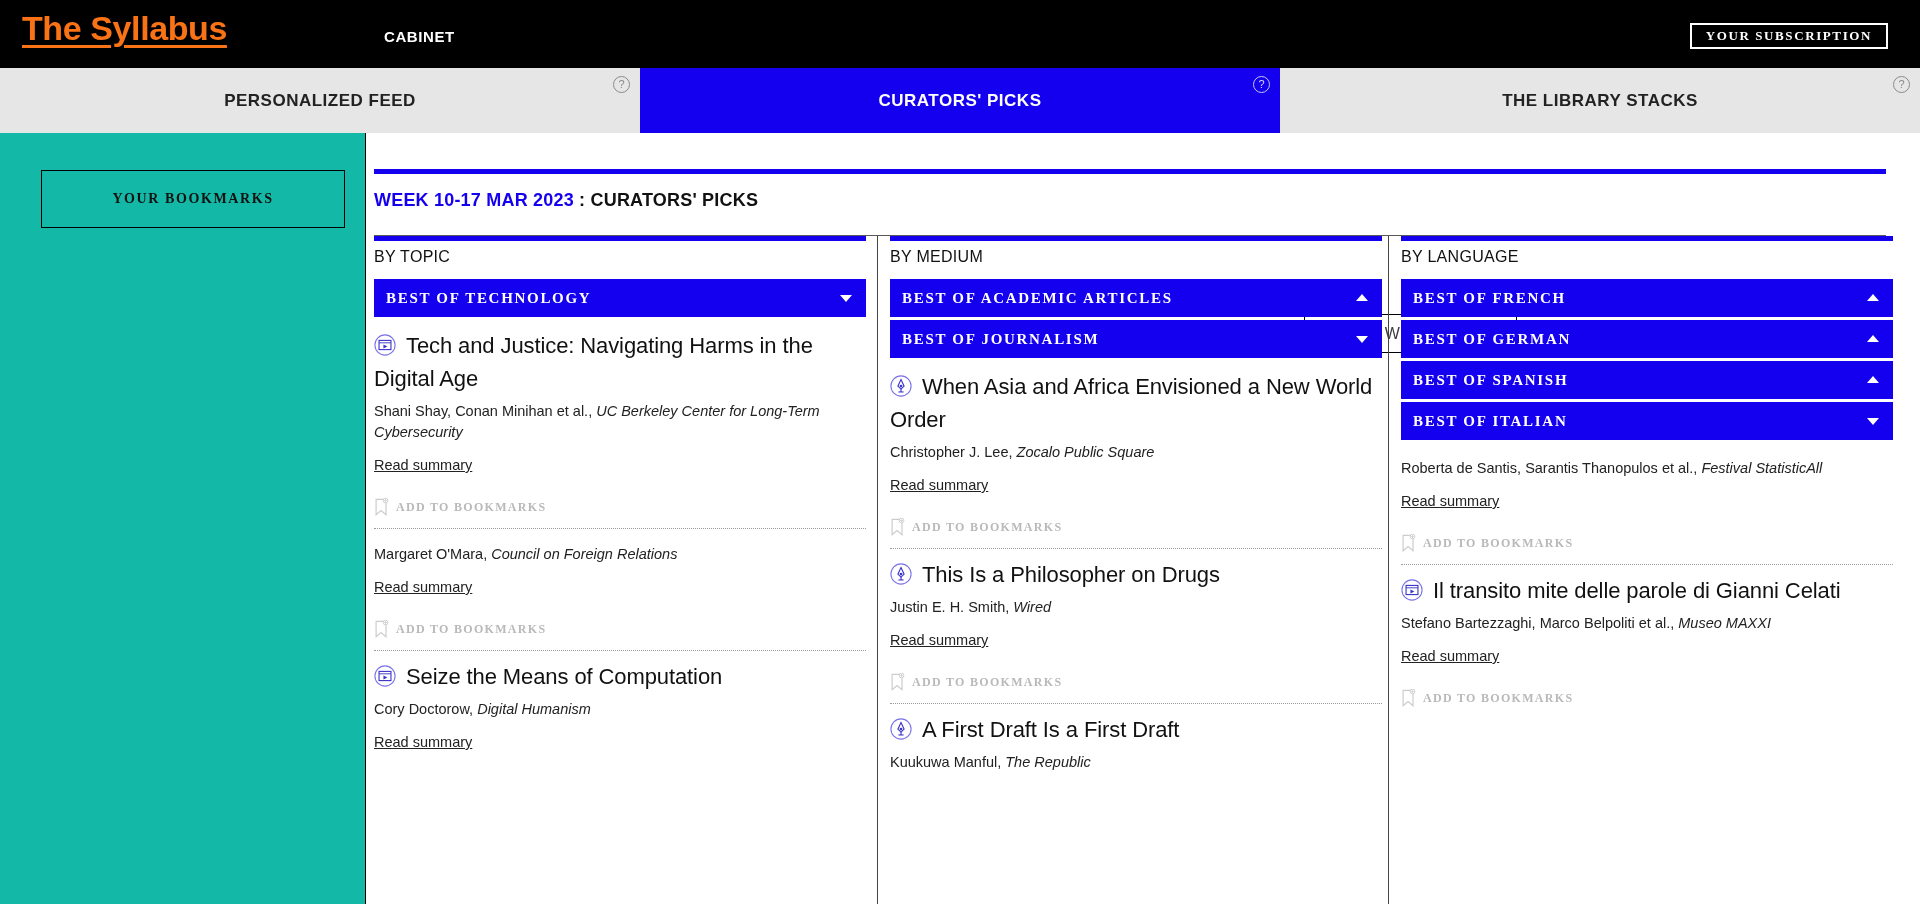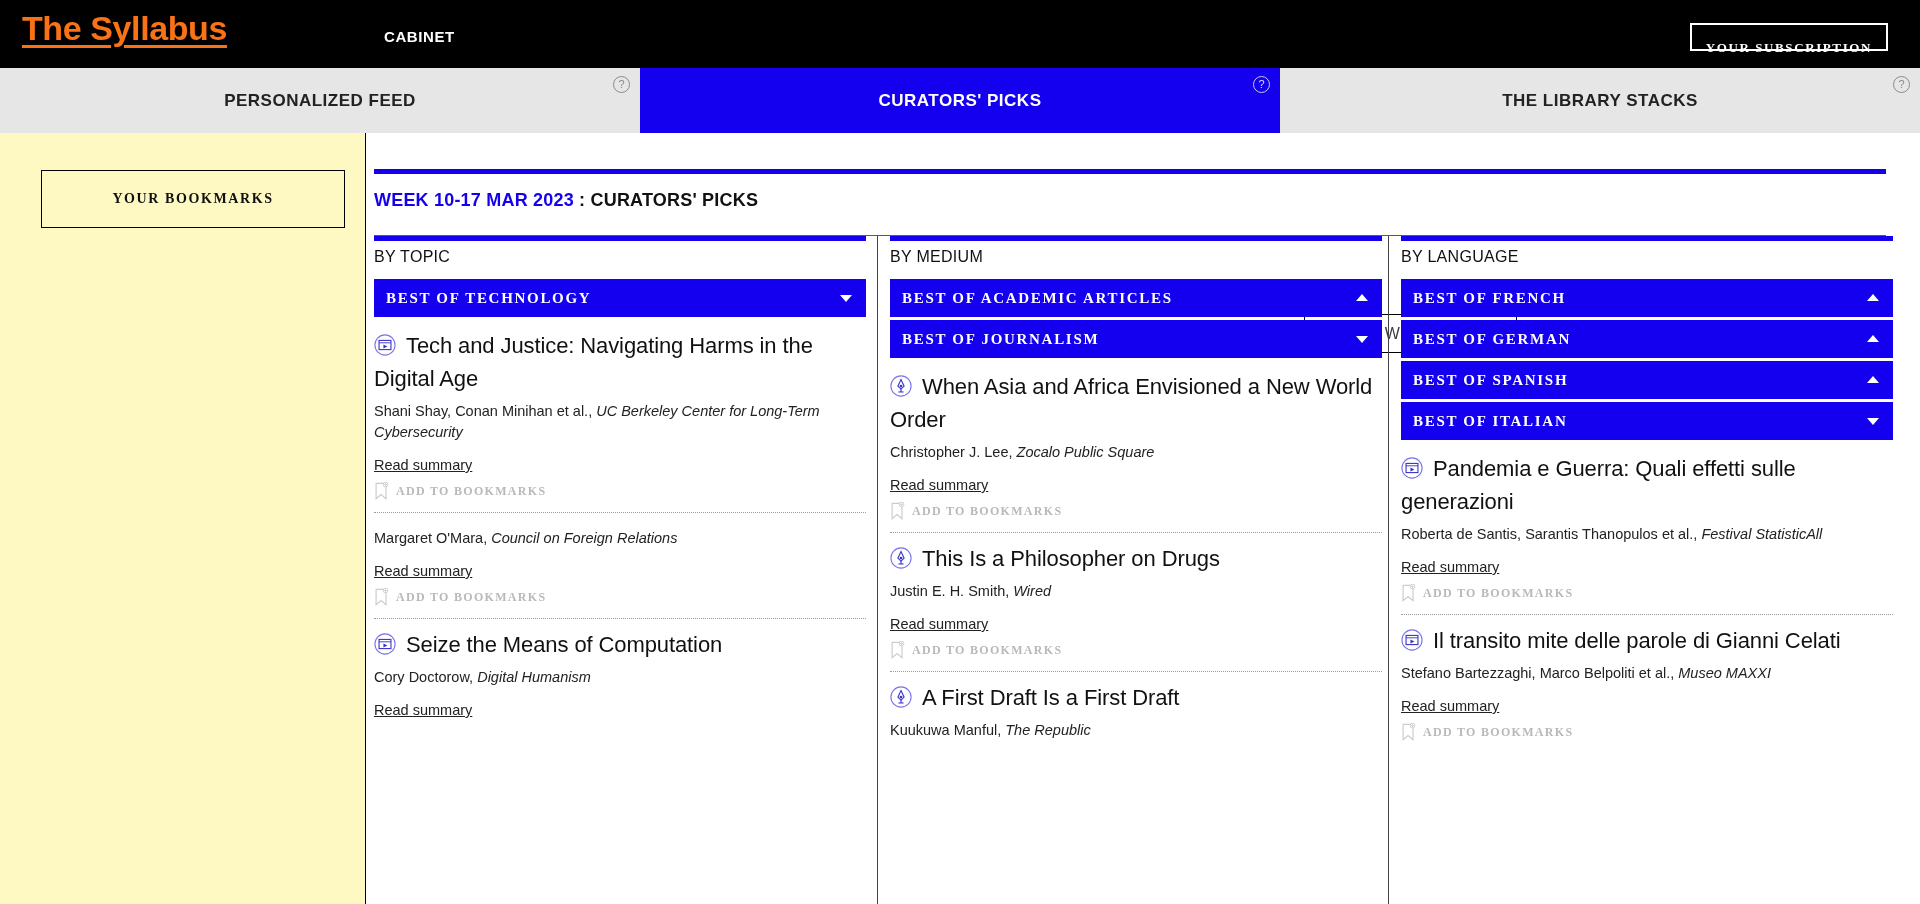--- a/index.html
+++ b/index.html
@@ -30,21 +30,21 @@
   .cabinet {
     position: absolute; left: 384px; top: 28px;
     color: #ffffff;
     font-size: 15px;
     font-weight: 700;
     letter-spacing: 0.6px;
   }
   .subscription-btn {
     position: absolute; right: 32px; top: 23px;
     height: 26px;
-    padding: 12px 14px;
+    padding: 0 14px;
     border: 2px solid #ffffff;
     background: #000000;
     color: #ffffff;
     font-family: "Liberation Serif", serif;
     font-size: 13px;
     font-weight: 700;
     letter-spacing: 1.6px;
     line-height: 22px;
     cursor: pointer;
     white-space: nowrap;
@@ -85,21 +85,21 @@
     text-align: center;
     background: transparent;
     cursor: pointer;
   }
   .tab.active .help-icon { border-color: #c9c6f6; color: #d6d3fb; }
 
   
   .sidebar {
     position: absolute; left: 0; top: 133px;
     width: 365px; height: 771px;
-    background: #fef9c3;
+    background: #14b8a6;
   }
   .bookmarks-box {
     position: absolute; left: 41px; top: 37px;
     width: 304px; height: 58px;
     border: 1px solid #000000;
     display: flex;
     align-items: center;
     justify-content: center;
     cursor: pointer;
   }
@@ -249,21 +249,21 @@
   .art-meta .src { font-style: italic; }
   .art-read {
     display: inline-block;
     margin-top: 14px;
     font-size: 14.5px;
     color: #222222;
     text-decoration: underline;
     cursor: pointer;
   }
   .art-bm {
-    margin-top: 8px;
+    margin-top: 24px;
     font-size: 0;
     cursor: pointer;
     white-space: nowrap;
     text-decoration: underline;
   }
   .bm-icon {
     display: inline-block;
     vertical-align: middle;
     width: 15px; height: 18px;
     margin-right: 7px;
@@ -492,66 +492,56 @@
         <div class="acc">
           <span class="acc-title">BEST OF SPANISH</span>
           <span class="acc-arrow up"></span>
         </div>
         <div class="acc">
           <span class="acc-title">BEST OF ITALIAN</span>
           <span class="acc-arrow down"></span>
         </div>
 
         <div class="article">
+          <div class="art-meta"><span>Roberta de Santis, Sarantis Thanopulos et al., </span><span class="src">Festival StatisticAll</span></div>
+          <span class="art-read">Read summary</span>
+          <div class="art-bm">
+            <span class="bm-icon">
+              <svg viewBox="0 0 16 20" width="15" height="18">
+                  <path d="M2 1.5 h11 v17 l-5.5 -4.6 l-5.5 4.6 z" fill="none" stroke="#cccccc" stroke-width="1.3"></path>
+                  <circle cx="12.5" cy="2.8" r="2.6" fill="#ffffff" stroke="#cccccc" stroke-width="1"></circle>
+                  <line x1="12.5" y1="1.3" x2="12.5" y2="4.3" stroke="#cccccc" stroke-width="1"></line>
+                  <line x1="11" y1="2.8" x2="14" y2="2.8" stroke="#cccccc" stroke-width="1"></line>
+                </svg>
+            </span><span class="bm-text">ADD TO BOOKMARKS</span>
+          </div>
+        </div>
+
+        <div class="article">
           <div class="art-head">
             <span class="art-icon">
               <svg viewBox="0 0 24 24" width="22" height="22">
                   <circle cx="12" cy="12" r="11" fill="none" stroke="#7b74e8" stroke-width="1.2"></circle>
                   <rect x="5.5" y="7" width="13" height="10" fill="none" stroke="#3a33c9" stroke-width="1.2"></rect>
                   <line x1="5.5" y1="9.6" x2="18.5" y2="9.6" stroke="#3a33c9" stroke-width="1"></line>
                   <path d="M10.3 11.4 L14.6 13.6 L10.3 15.8 Z" fill="#3a33c9"></path>
                 </svg>
-            </span><span class="art-title">Pandemia e Guerra: Quali effetti sulle generazioni</span>
-          </div>
-          <div class="art-meta"><span>Roberta de Santis, Sarantis Thanopulos et al., </span><span class="src">Festival StatisticAll</span></div>
+            </span><span class="art-title">Il transito mite delle parole di Gianni Celati</span>
+          </div>
+          <div class="art-meta"><span>Stefano Bartezzaghi, Marco Belpoliti et al., </span><span class="src">Museo MAXXI</span></div>
           <span class="art-read">Read summary</span>
           <div class="art-bm">
             <span class="bm-icon">
               <svg viewBox="0 0 16 20" width="15" height="18">
                   <path d="M2 1.5 h11 v17 l-5.5 -4.6 l-5.5 4.6 z" fill="none" stroke="#cccccc" stroke-width="1.3"></path>
                   <circle cx="12.5" cy="2.8" r="2.6" fill="#ffffff" stroke="#cccccc" stroke-width="1"></circle>
                   <line x1="12.5" y1="1.3" x2="12.5" y2="4.3" stroke="#cccccc" stroke-width="1"></line>
                   <line x1="11" y1="2.8" x2="14" y2="2.8" stroke="#cccccc" stroke-width="1"></line>
                 </svg>
             </span><span class="bm-text">ADD TO BOOKMARKS</span>
           </div>
         </div>
 
-        <div class="article">
-          <div class="art-head">
-            <span class="art-icon">
-              <svg viewBox="0 0 24 24" width="22" height="22">
-                  <circle cx="12" cy="12" r="11" fill="none" stroke="#7b74e8" stroke-width="1.2"></circle>
-                  <rect x="5.5" y="7" width="13" height="10" fill="none" stroke="#3a33c9" stroke-width="1.2"></rect>
-                  <line x1="5.5" y1="9.6" x2="18.5" y2="9.6" stroke="#3a33c9" stroke-width="1"></line>
-                  <path d="M10.3 11.4 L14.6 13.6 L10.3 15.8 Z" fill="#3a33c9"></path>
-                </svg>
-            </span><span class="art-title">Il transito mite delle parole di Gianni Celati</span>
-          </div>
-          <div class="art-meta"><span>Stefano Bartezzaghi, Marco Belpoliti et al., </span><span class="src">Museo MAXXI</span></div>
-          <span class="art-read">Read summary</span>
-          <div class="art-bm">
-            <span class="bm-icon">
-              <svg viewBox="0 0 16 20" width="15" height="18">
-                  <path d="M2 1.5 h11 v17 l-5.5 -4.6 l-5.5 4.6 z" fill="none" stroke="#cccccc" stroke-width="1.3"></path>
-                  <circle cx="12.5" cy="2.8" r="2.6" fill="#ffffff" stroke="#cccccc" stroke-width="1"></circle>
-                  <line x1="12.5" y1="1.3" x2="12.5" y2="4.3" stroke="#cccccc" stroke-width="1"></line>
-                  <line x1="11" y1="2.8" x2="14" y2="2.8" stroke="#cccccc" stroke-width="1"></line>
-                </svg>
-            </span><span class="bm-text">ADD TO BOOKMARKS</span>
-          </div>
-        </div>
-
       </div>
     </div>
 
   </div>
 </div>
 
 </body></html>

